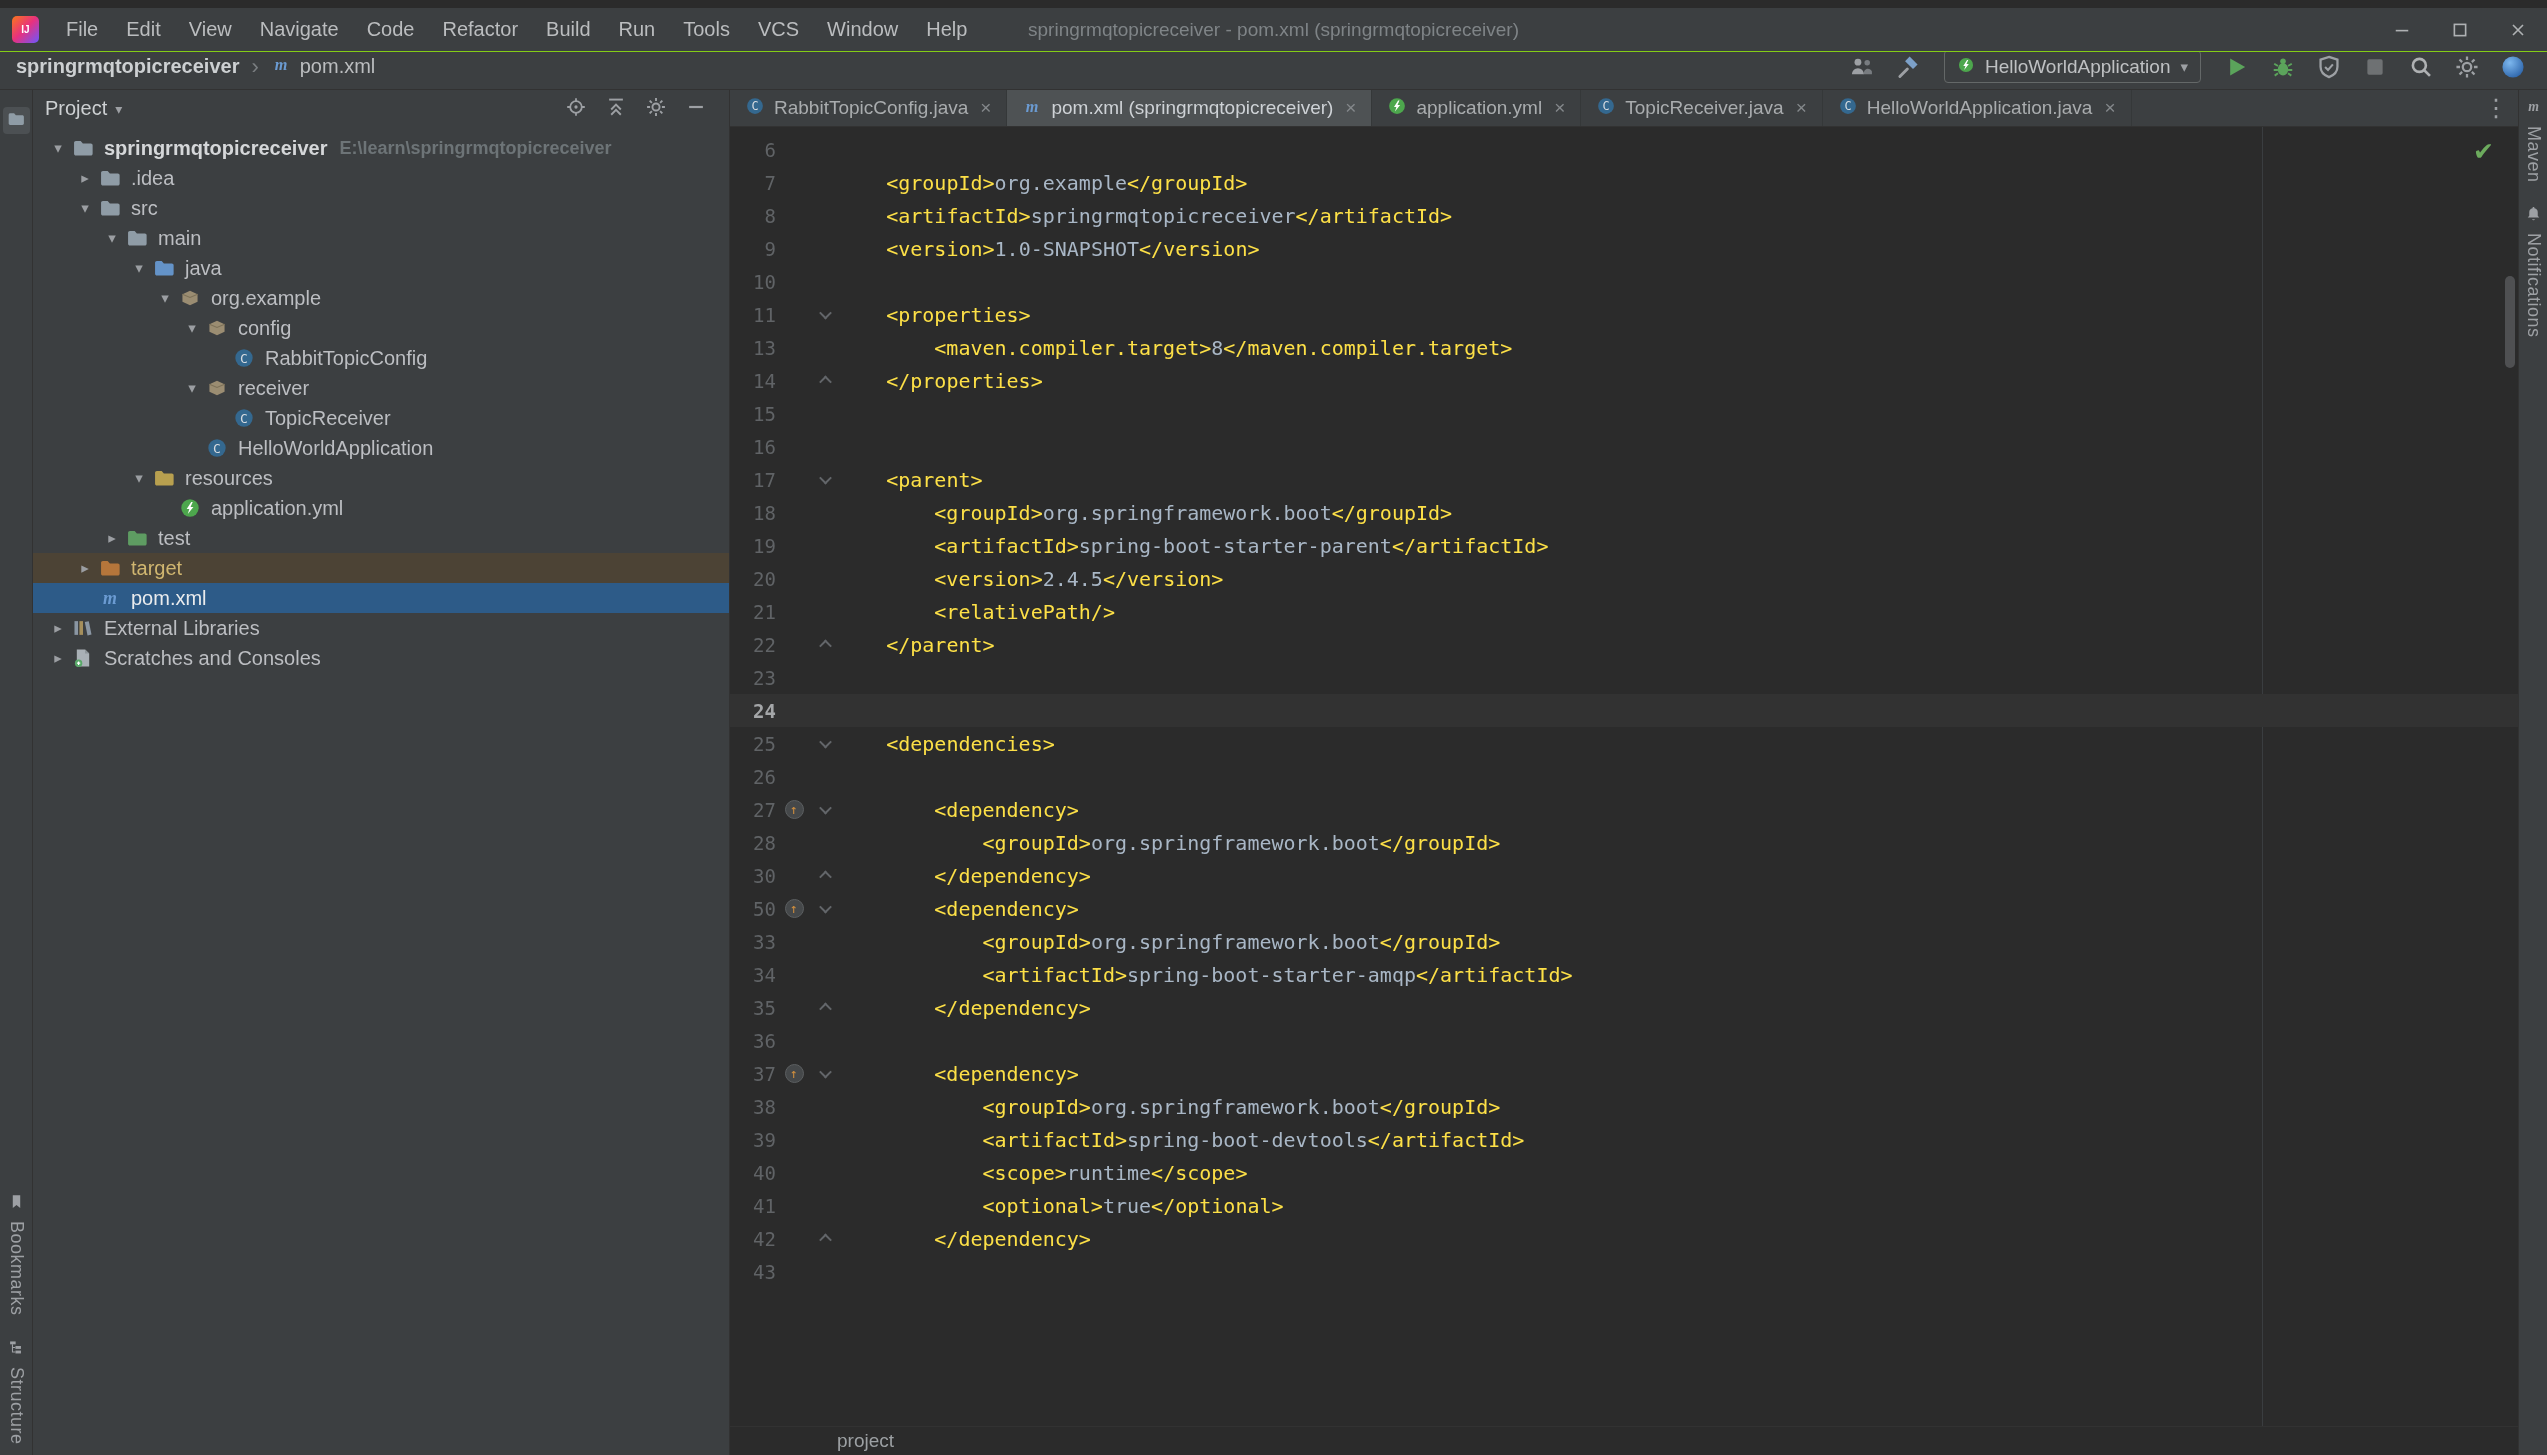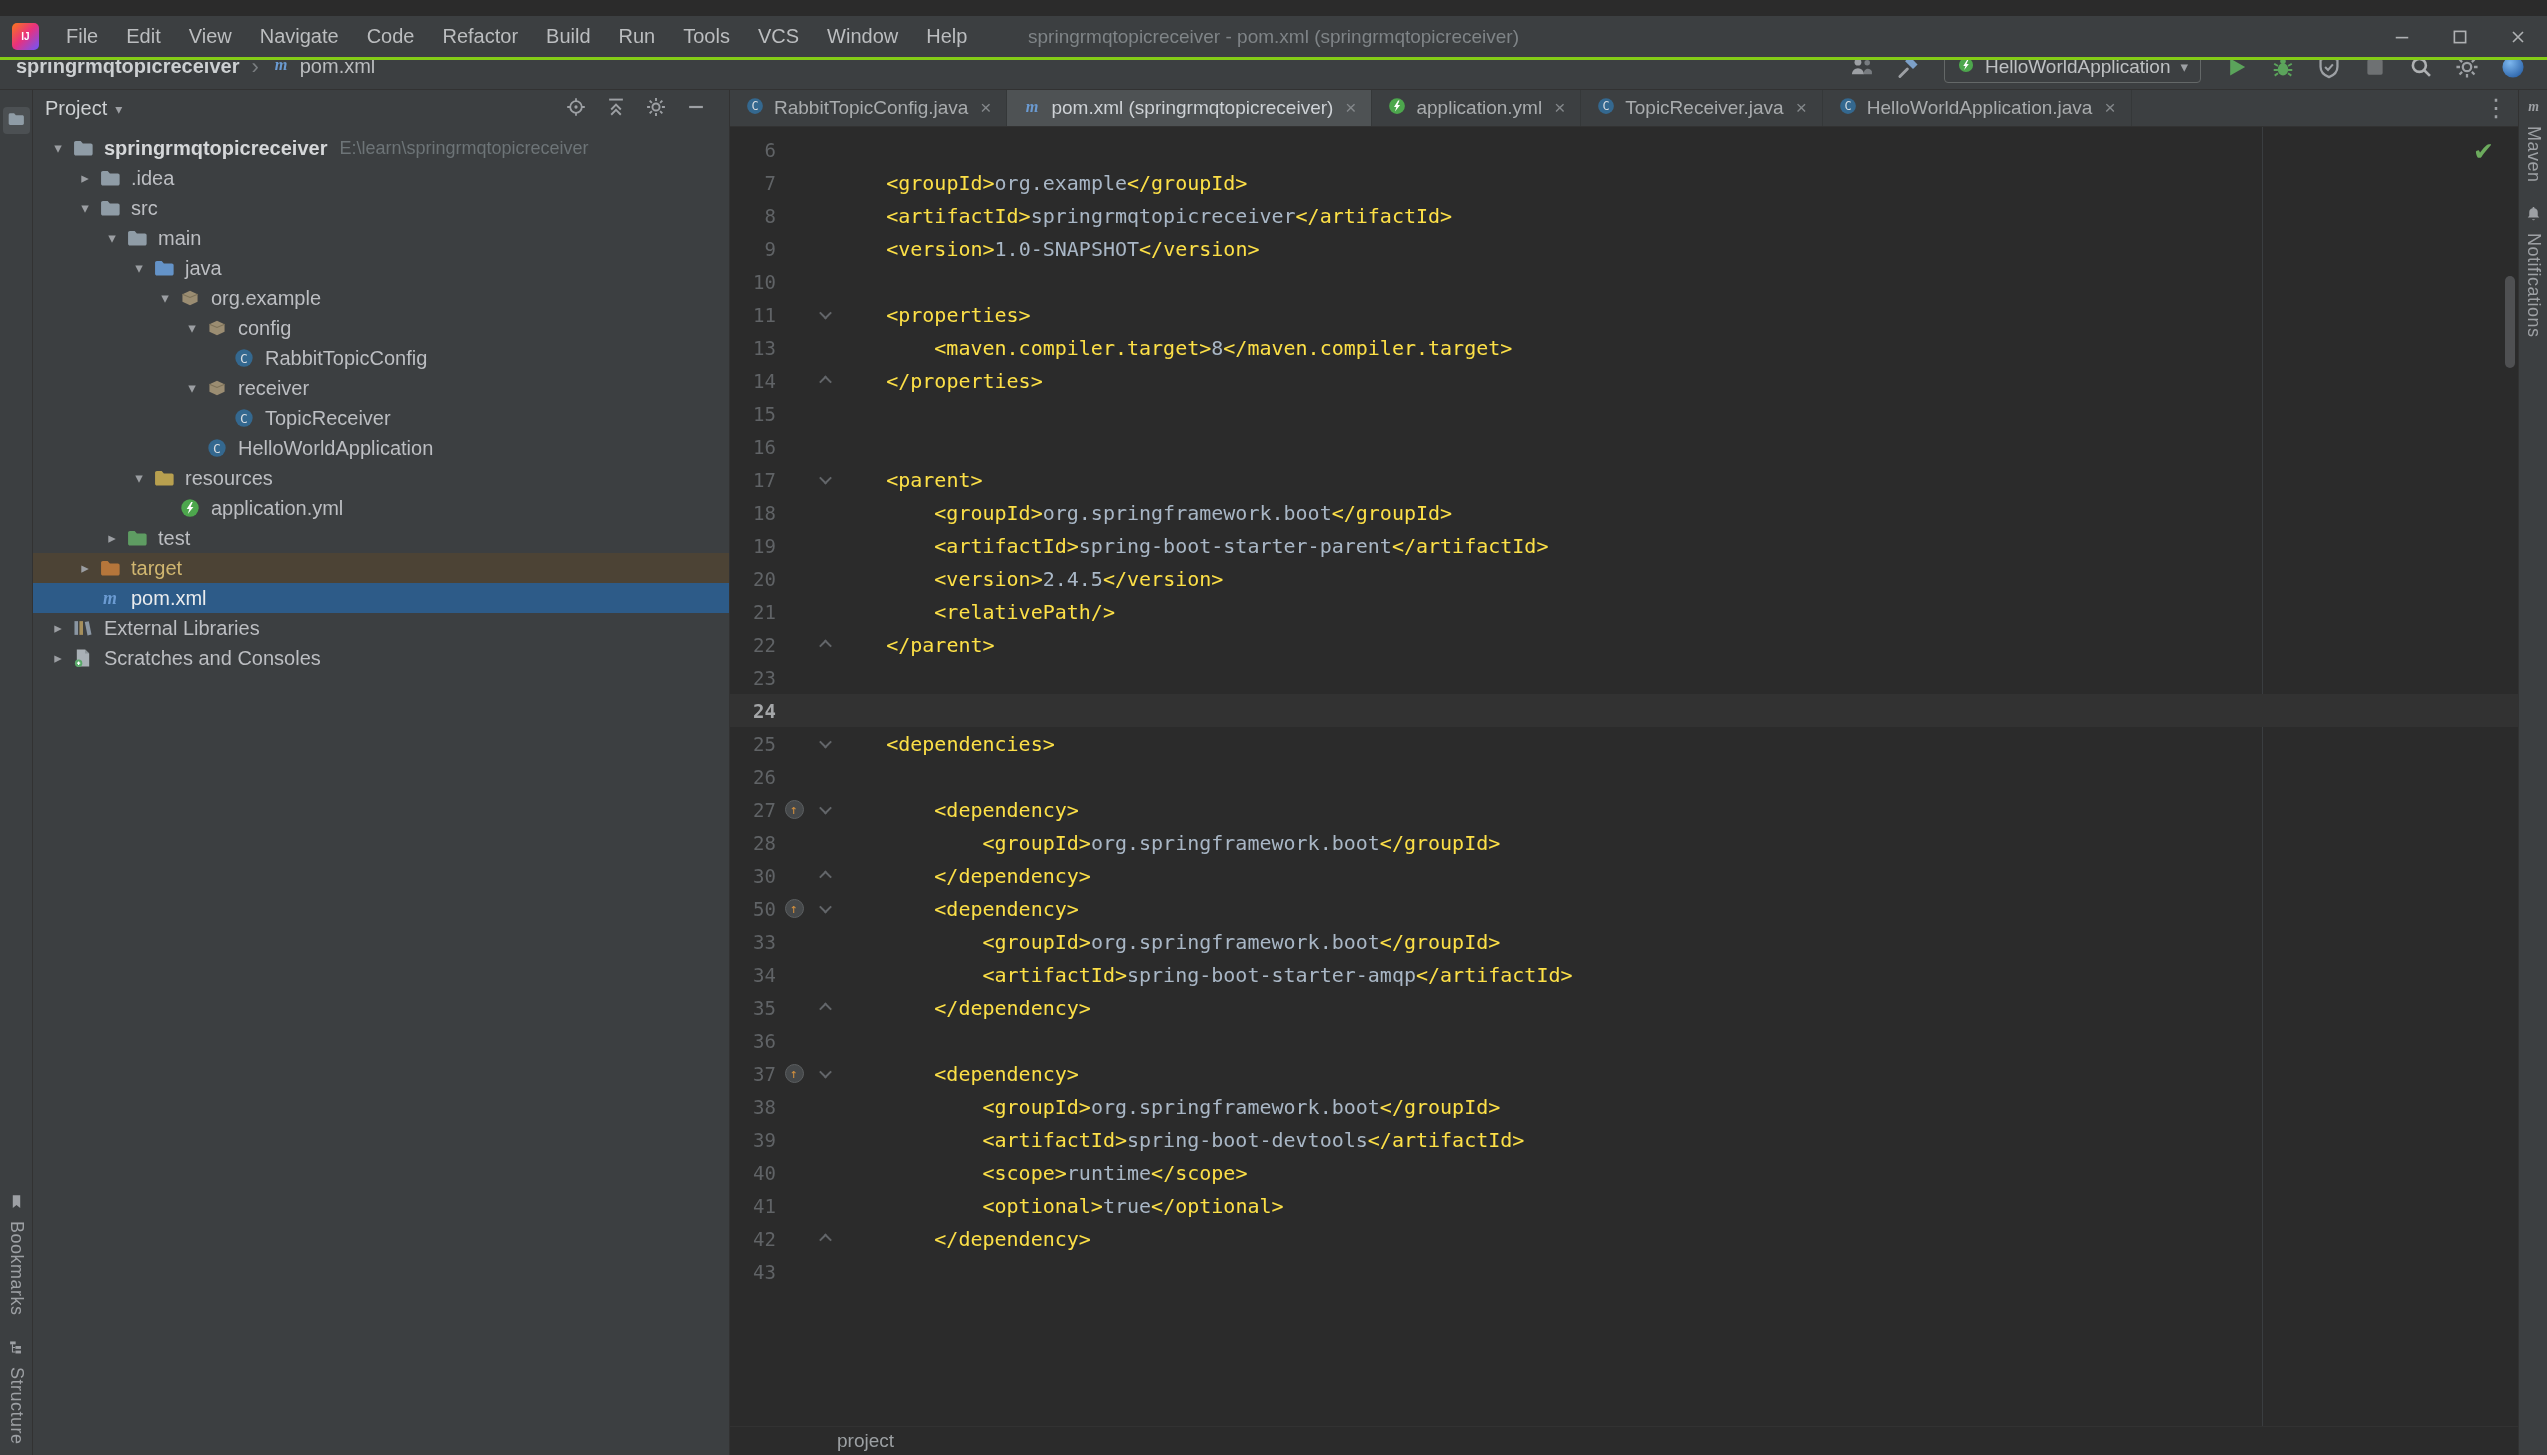--- a/index.html
+++ b/index.html
@@ -1,21 +1,21 @@
 <!DOCTYPE html>
 <html><head>
 <meta charset="utf-8">
 <style>
   * { box-sizing: border-box; margin: 0; padding: 0; }
   html, body { width: 2547px; height: 1456px; overflow: hidden; background: #2b2b2b;
                font-family: "Liberation Sans", sans-serif; }
 
   
-  .titlebar { position: absolute; left: 0; top: 16px; width: 2547px; height: 44px;
-              background: #3c3f41; border-bottom: 3px solid #84cc16;
+  .titlebar { position: absolute; left: 0; top: 8px; width: 2547px; height: 44px;
+              background: #3c3f41; border-bottom: 1px solid #84cc16;
               display: flex; align-items: center; z-index: 6; }
   .logo { width: 27px; height: 27px; border-radius: 5px; margin: 0 14px 0 12px;
           background: linear-gradient(135deg, #f9771b 0%, #e8317e 48%, #6b57ff 100%);
           display: flex; align-items: center; justify-content: center;
           color: #fff; font-size: 10px; font-weight: bold; flex: none; }
   .menus { display: flex; gap: 2px; }
   .menu-item { color: #bbbdbf; font-size: 20px; padding: 7px 13px; border-radius: 4px; white-space: nowrap; }
   .win-title { position: absolute; left: 50%; transform: translateX(-50%);
                color: #7f8487; font-size: 19px; white-space: nowrap; }
   .win-controls { margin-left: auto; display: flex; height: 100%; }
@@ -55,21 +55,21 @@
   .panel-header { height: 37px; flex: none; display: flex; align-items: center; padding: 0 12px; }
   .panel-title { color: #cdd0d2; font-size: 20px; margin-right: 8px; }
   .panel-caret { color: #9da0a4; font-size: 14px; }
   .panel-icons { margin-left: auto; display: flex; gap: 18px; align-items: center; padding-right: 10px; }
 
   .tree { flex: 1; padding-top: 6px; overflow: hidden; }
   .trow { height: 30px; display: flex; align-items: center; font-size: 20px; color: #bcbec2; white-space: nowrap; }
   .trow .chev { width: 26px; text-align: center; color: #9b9ea2; font-size: 15px; flex: none; }
   .trow .ticon { width: 24px; height: 24px; flex: none; margin-right: 9px;
                  display: flex; align-items: center; justify-content: center; }
-  .trow .tpath { color: #6d7477; font-size: 18px; margin-left: 12px; font-weight: normal; }
+  .trow .tpath { color: #6d7477; font-size: 18px; margin-left: 12px; font-weight: bold; }
   .trow.sel-blue { background: #2d5b88; }
   .trow.sel-blue .tlabel { color: #e9ebed; }
   .trow.sel-orange { background: #4c4335; }
   .trow.sel-orange .tlabel { color: #d0b670; }
   .trow.bold .tlabel { font-weight: bold; color: #d5d7d9; }
 
   
   .editor-col { flex: 1; min-width: 0; display: flex; flex-direction: column; }
   .tabbar { height: 37px; flex: none; background: #3c3f41; border-bottom: 1px solid #323232; display: flex; align-items: stretch; }
   .tab { display: flex; align-items: center; gap: 9px; padding: 0 15px;

